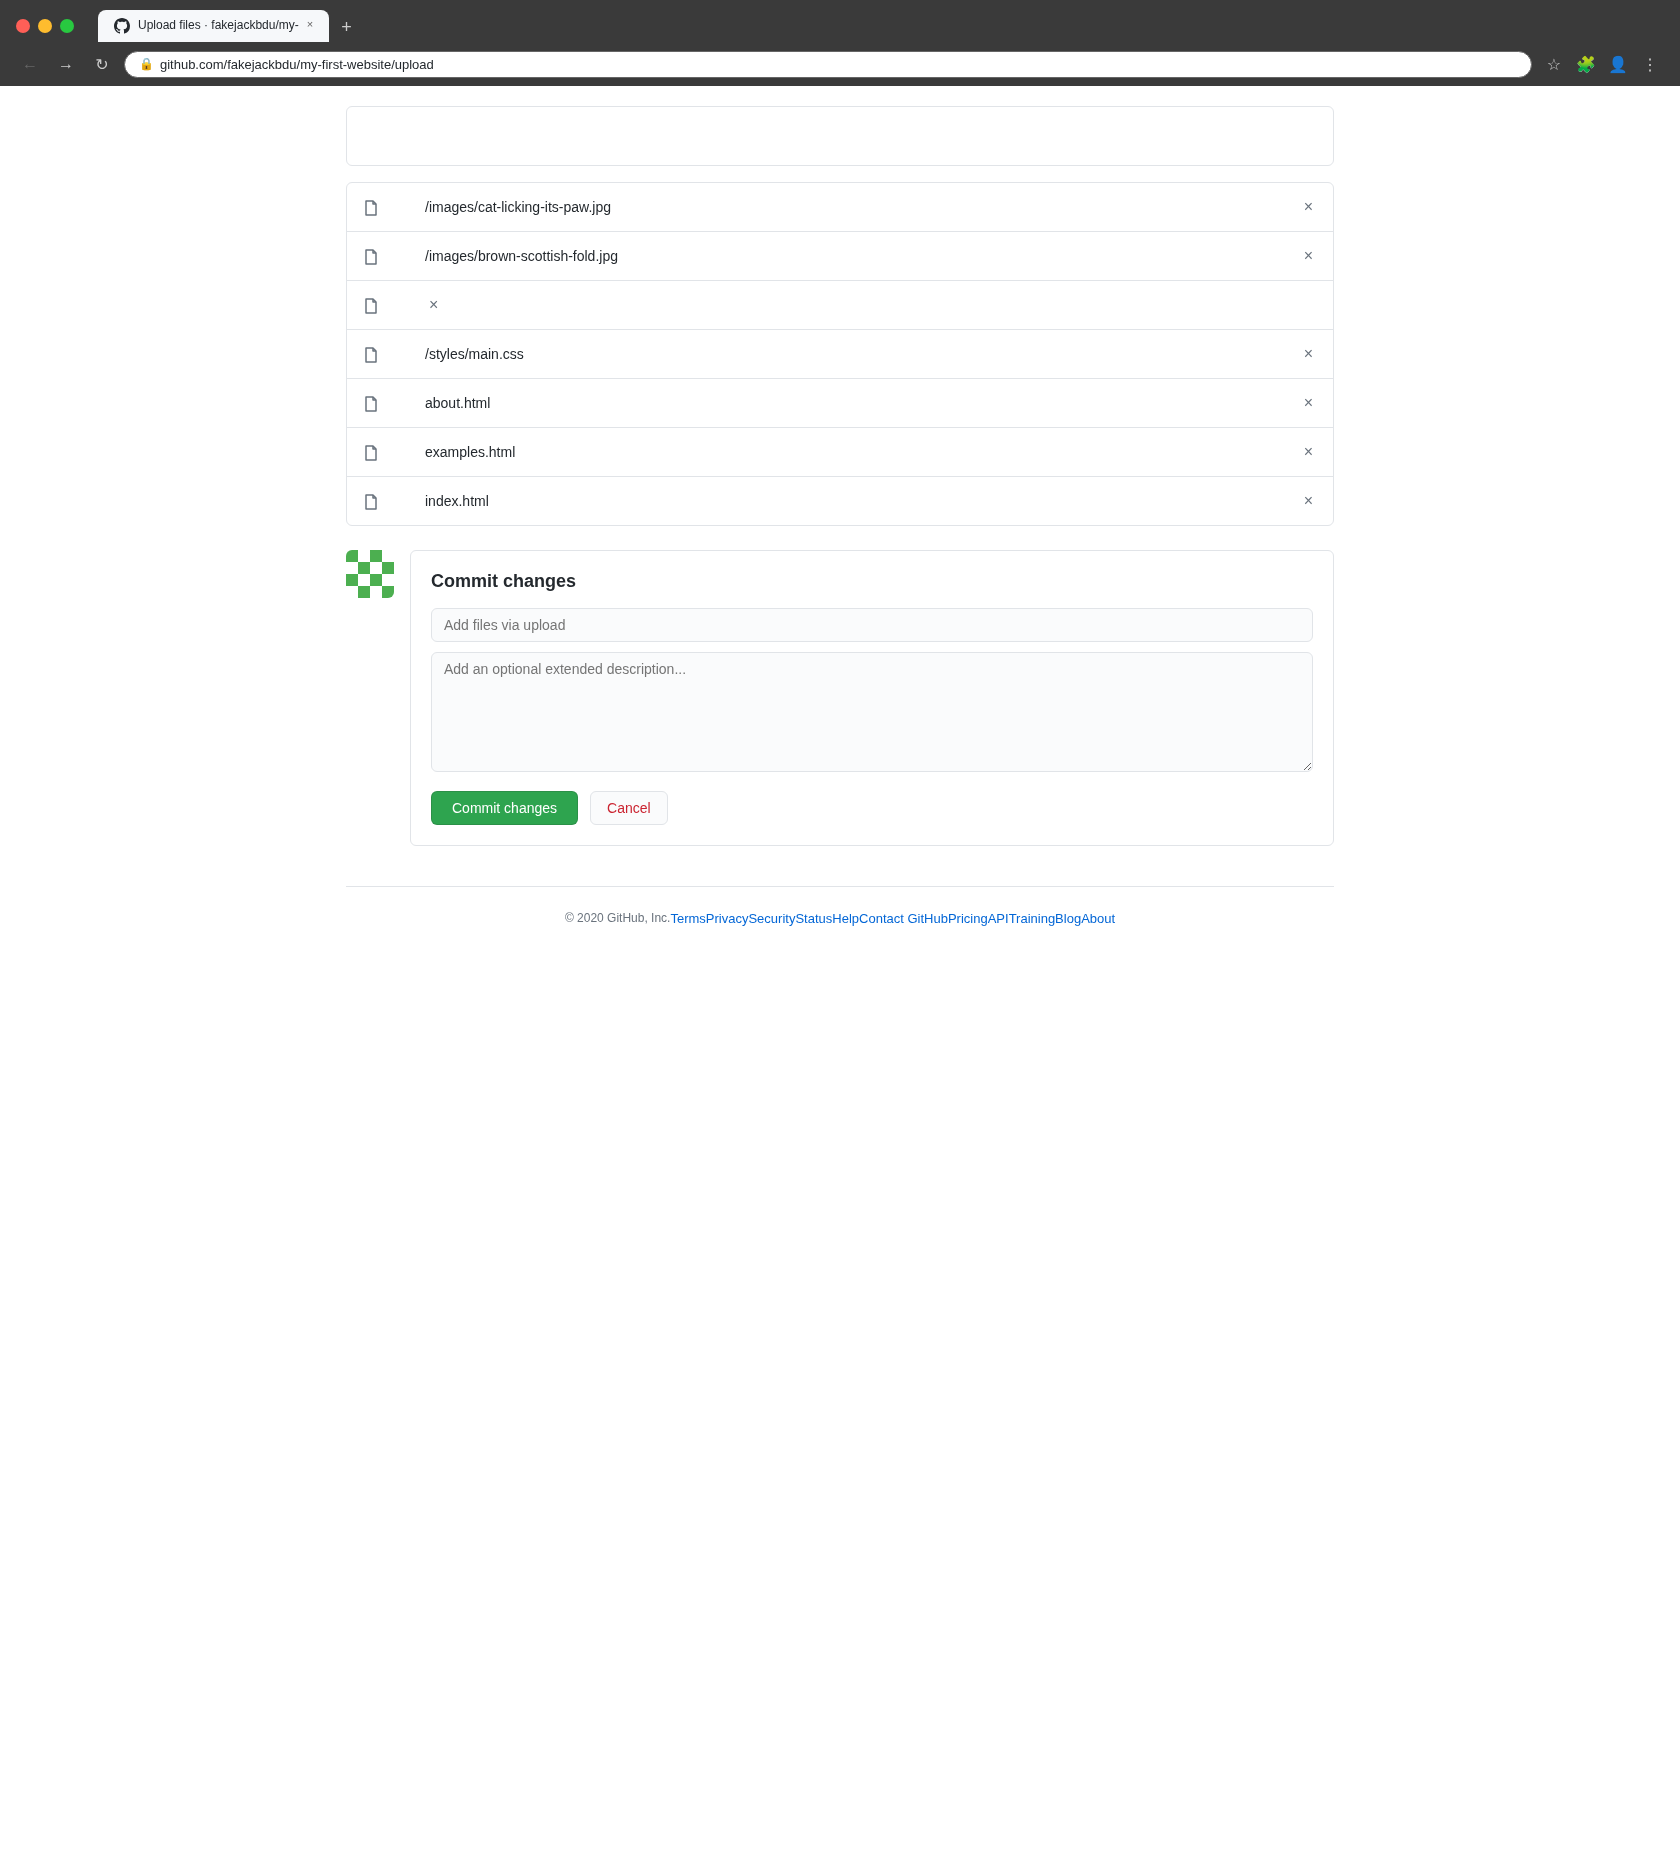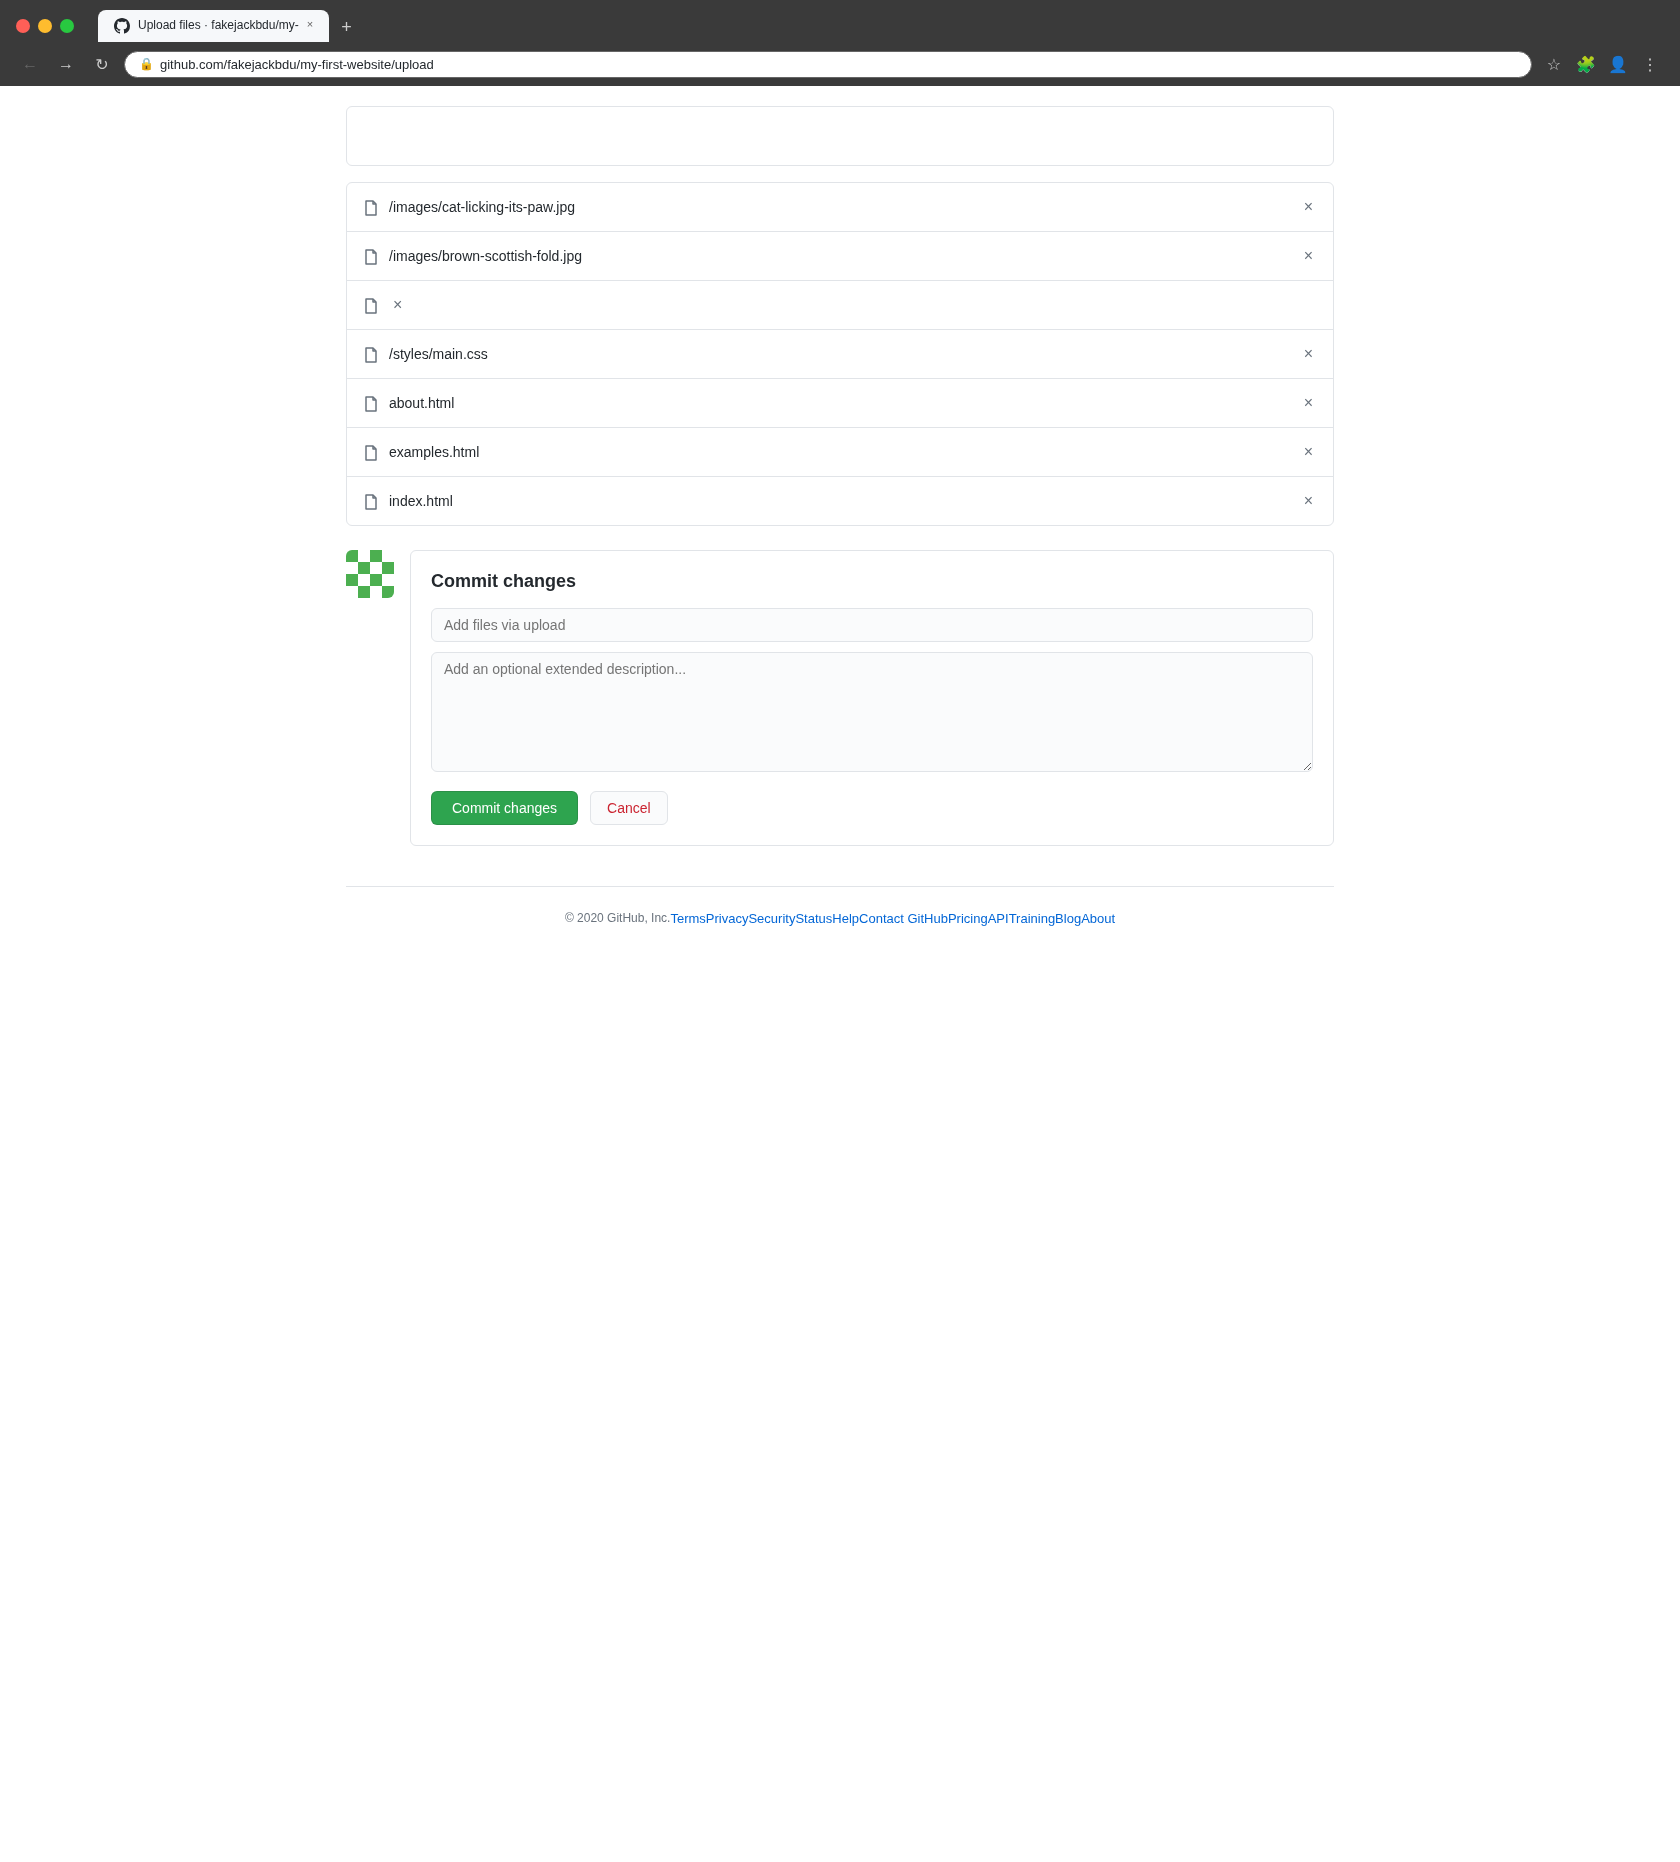--- a/index.html
+++ b/index.html
@@ -151,20 +151,21 @@
       margin-bottom: 24px;
       overflow: hidden;
     }
     .file-list-item {
       display: flex;
       align-items: center;
       padding: 14px 16px;
       border-bottom: 1px solid #e1e4e8;
       font-size: 14px;
       color: #24292e;
+      gap: 36px;
     }
     .file-list-item:last-child { border-bottom: none; }
     .file-icon {
       margin-right: 10px;
       color: #6a737d;
       flex-shrink: 0;
     }
     .file-name {
       flex: 1;
       color: #24292e;

